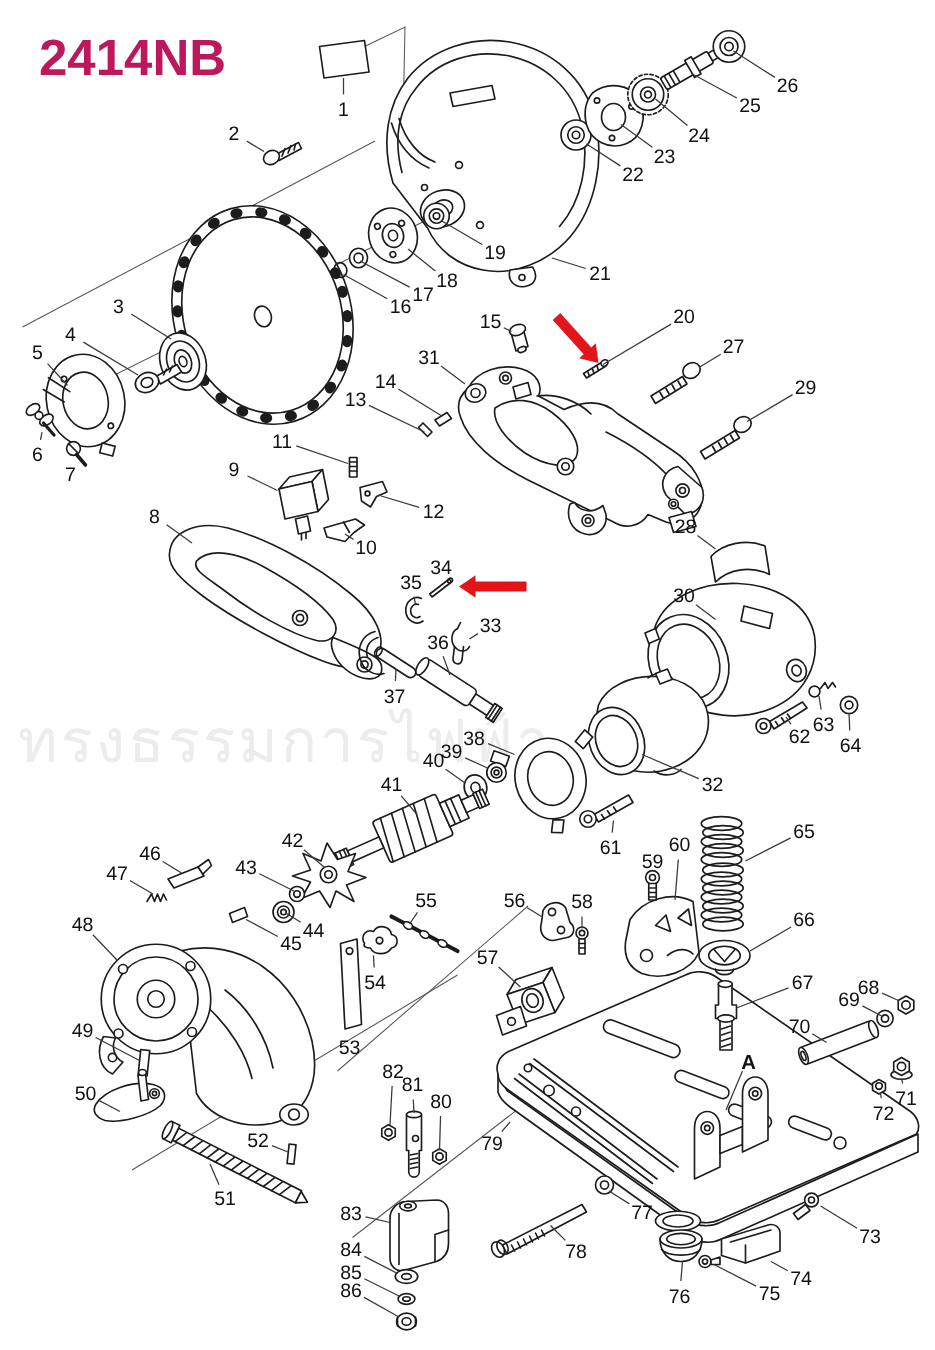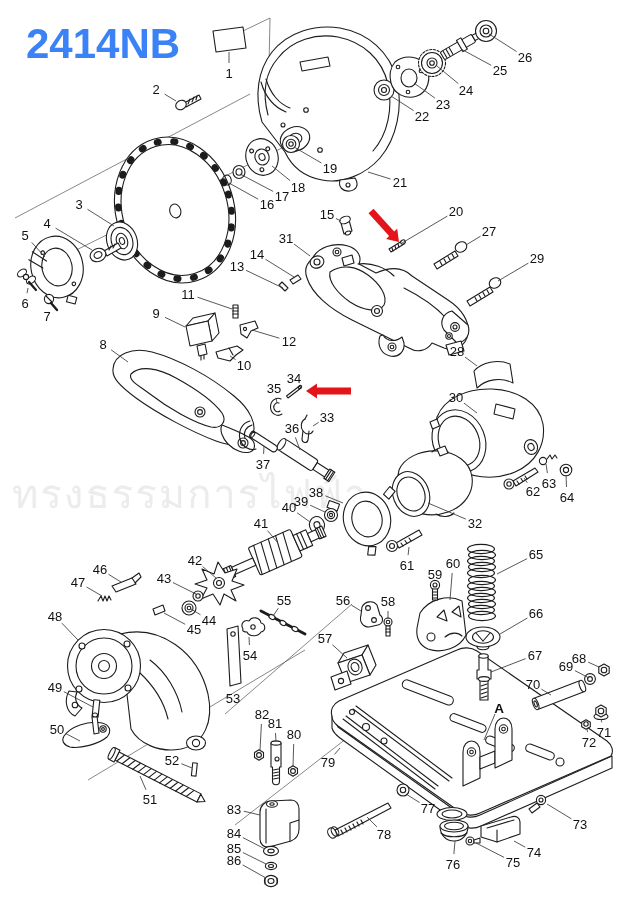--- a/index.html
+++ b/index.html
@@ -1,20 +1,20 @@
 <!DOCTYPE html>
 <html><head>
 <meta charset="utf-8">
 <style>
   html,body{margin:0;padding:0;background:#ffffff;}
   .stage{position:relative;width:623px;height:900px;background:#fff;overflow:hidden;
          font-family:"Liberation Sans",sans-serif;}
   .watermark{position:absolute;left:12px;top:462px;font-size:40px;letter-spacing:2px;
              color:#ececec;z-index:0;white-space:nowrap;user-select:none;}
-  .title{position:absolute;left:26px;top:20px;font-size:42px;font-weight:bold;color:#3b82f6;
+  .title{position:absolute;left:26px;top:20px;font-size:34px;font-weight:bold;color:#be185d;
          letter-spacing:0px;z-index:2;}
   svg.diagram{position:absolute;left:0;top:0;z-index:1;font-family:"Liberation Sans",sans-serif;}
 </style>
 </head>
 <body>
 
 <div class="stage">
   <div class="watermark">ทรงธรรมการไฟฟ้า</div>
   <div class="title">2414NB</div>
 

